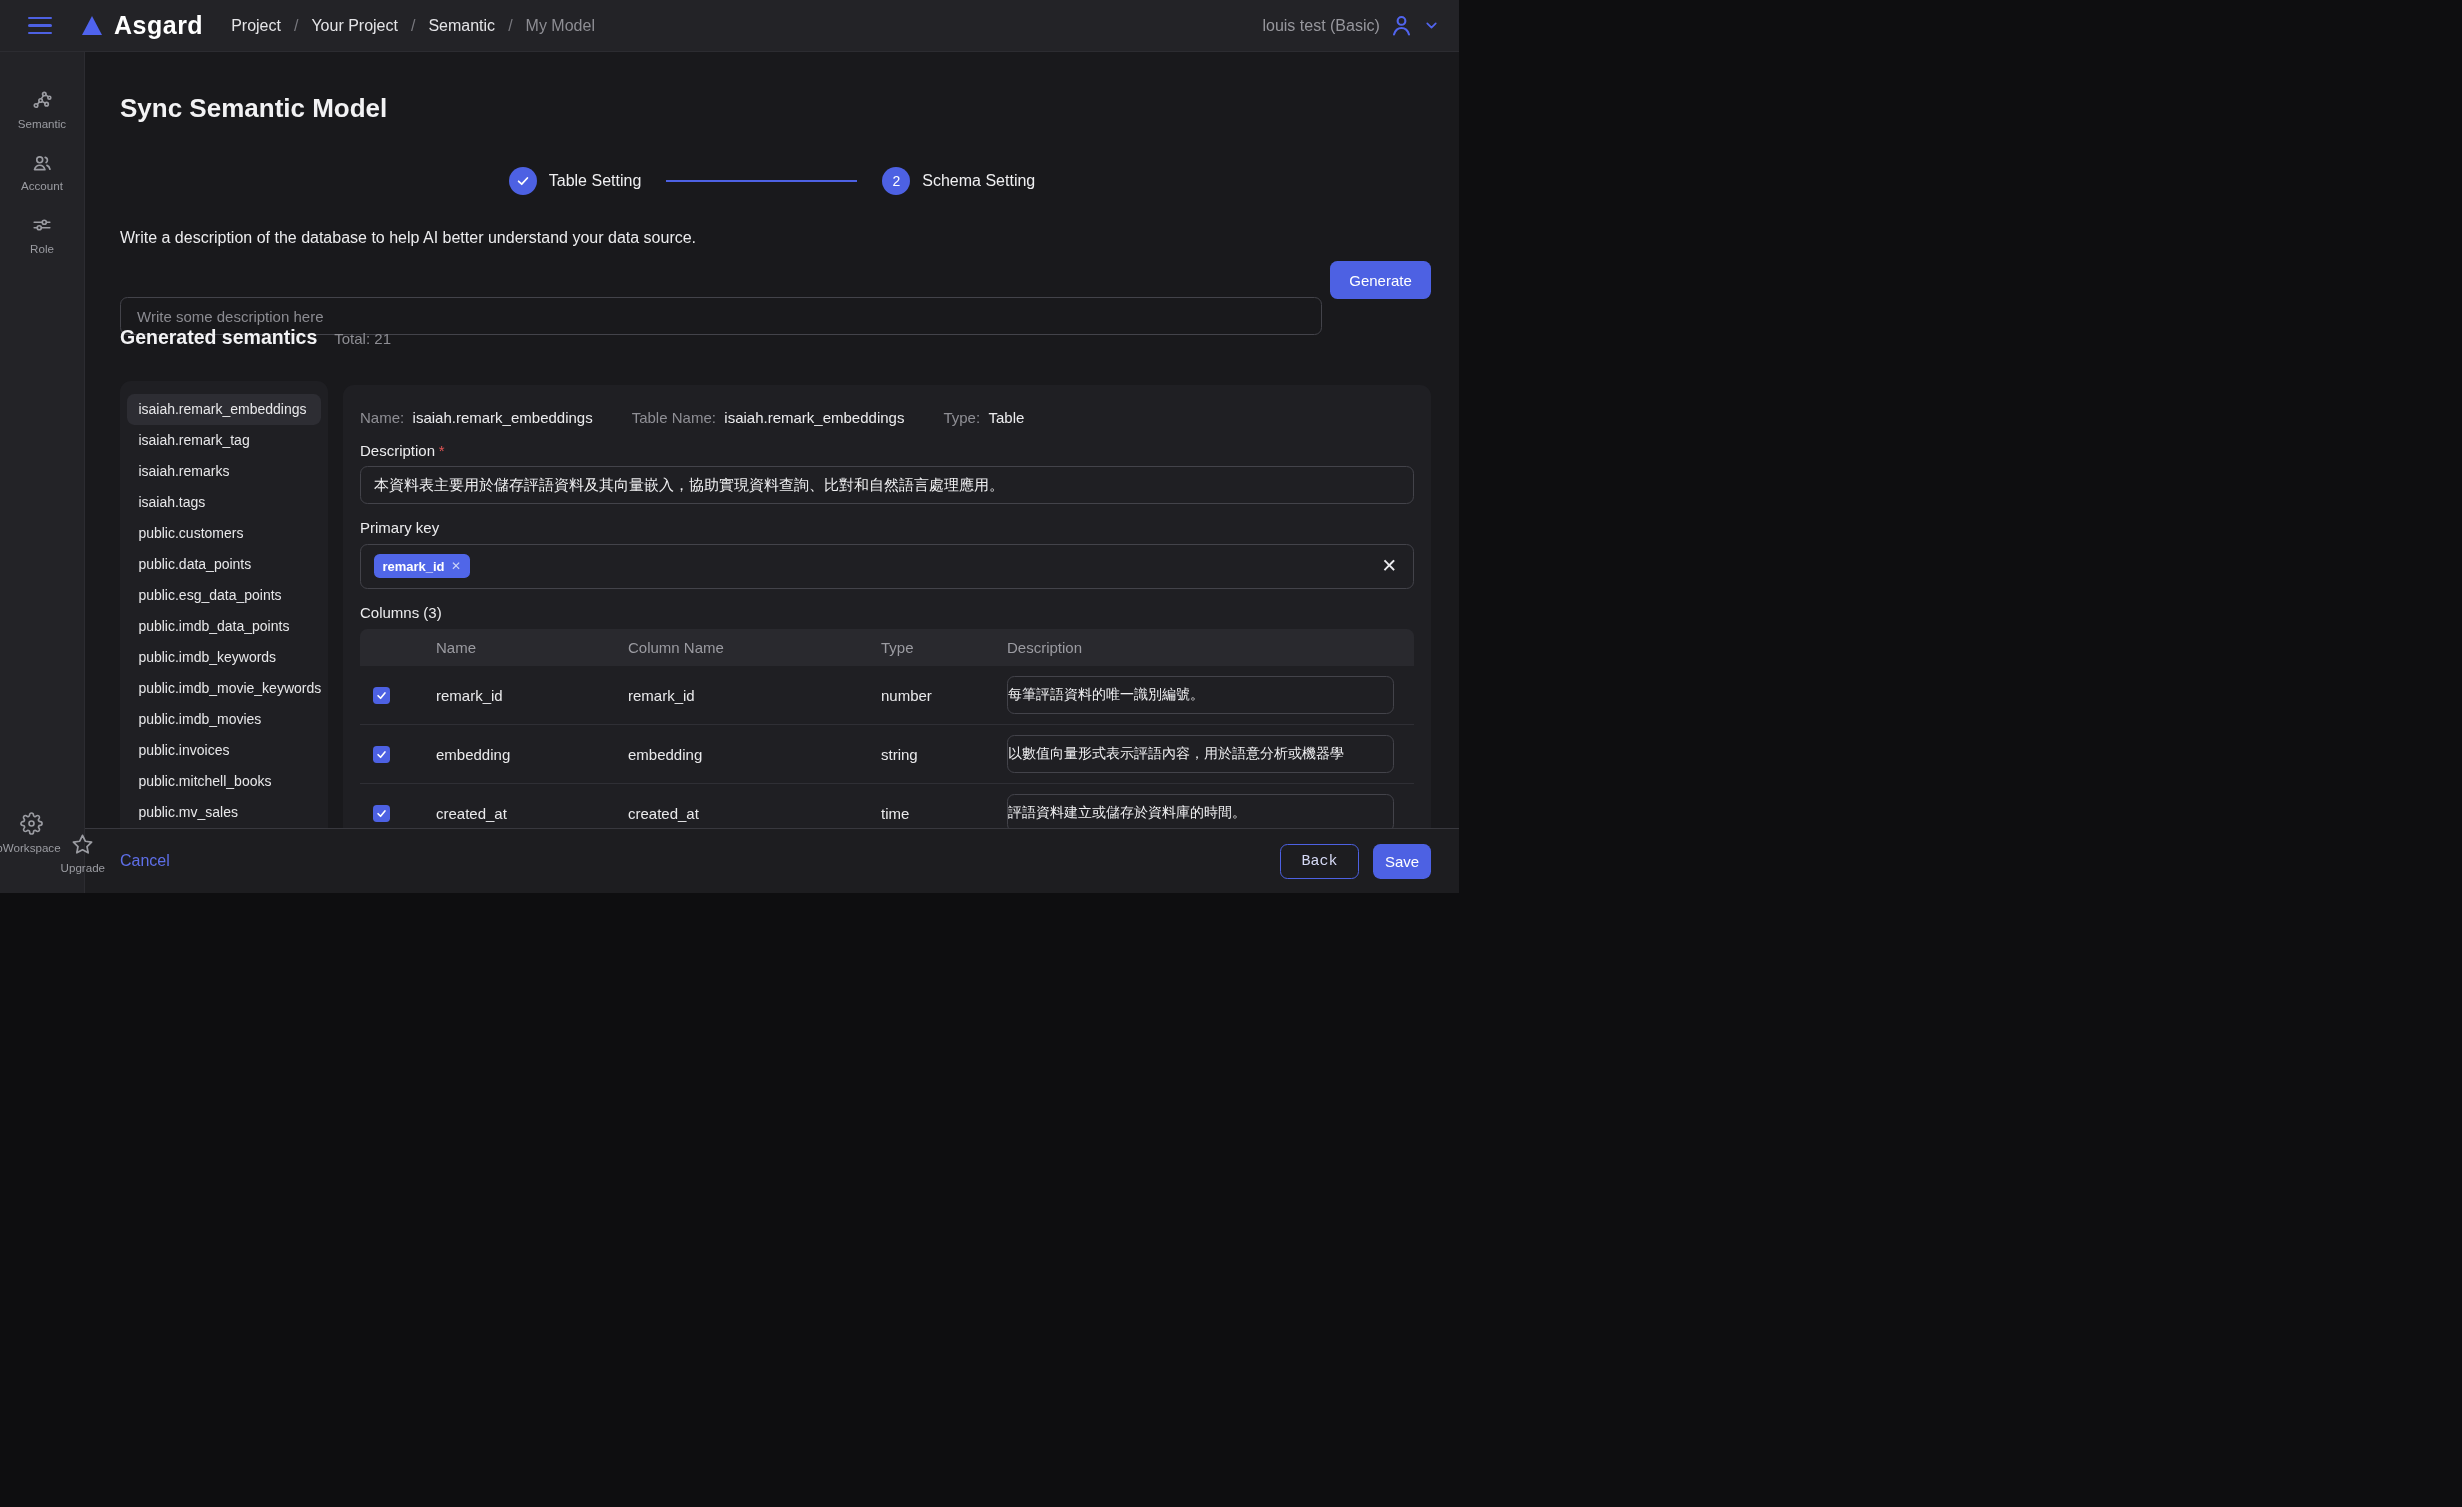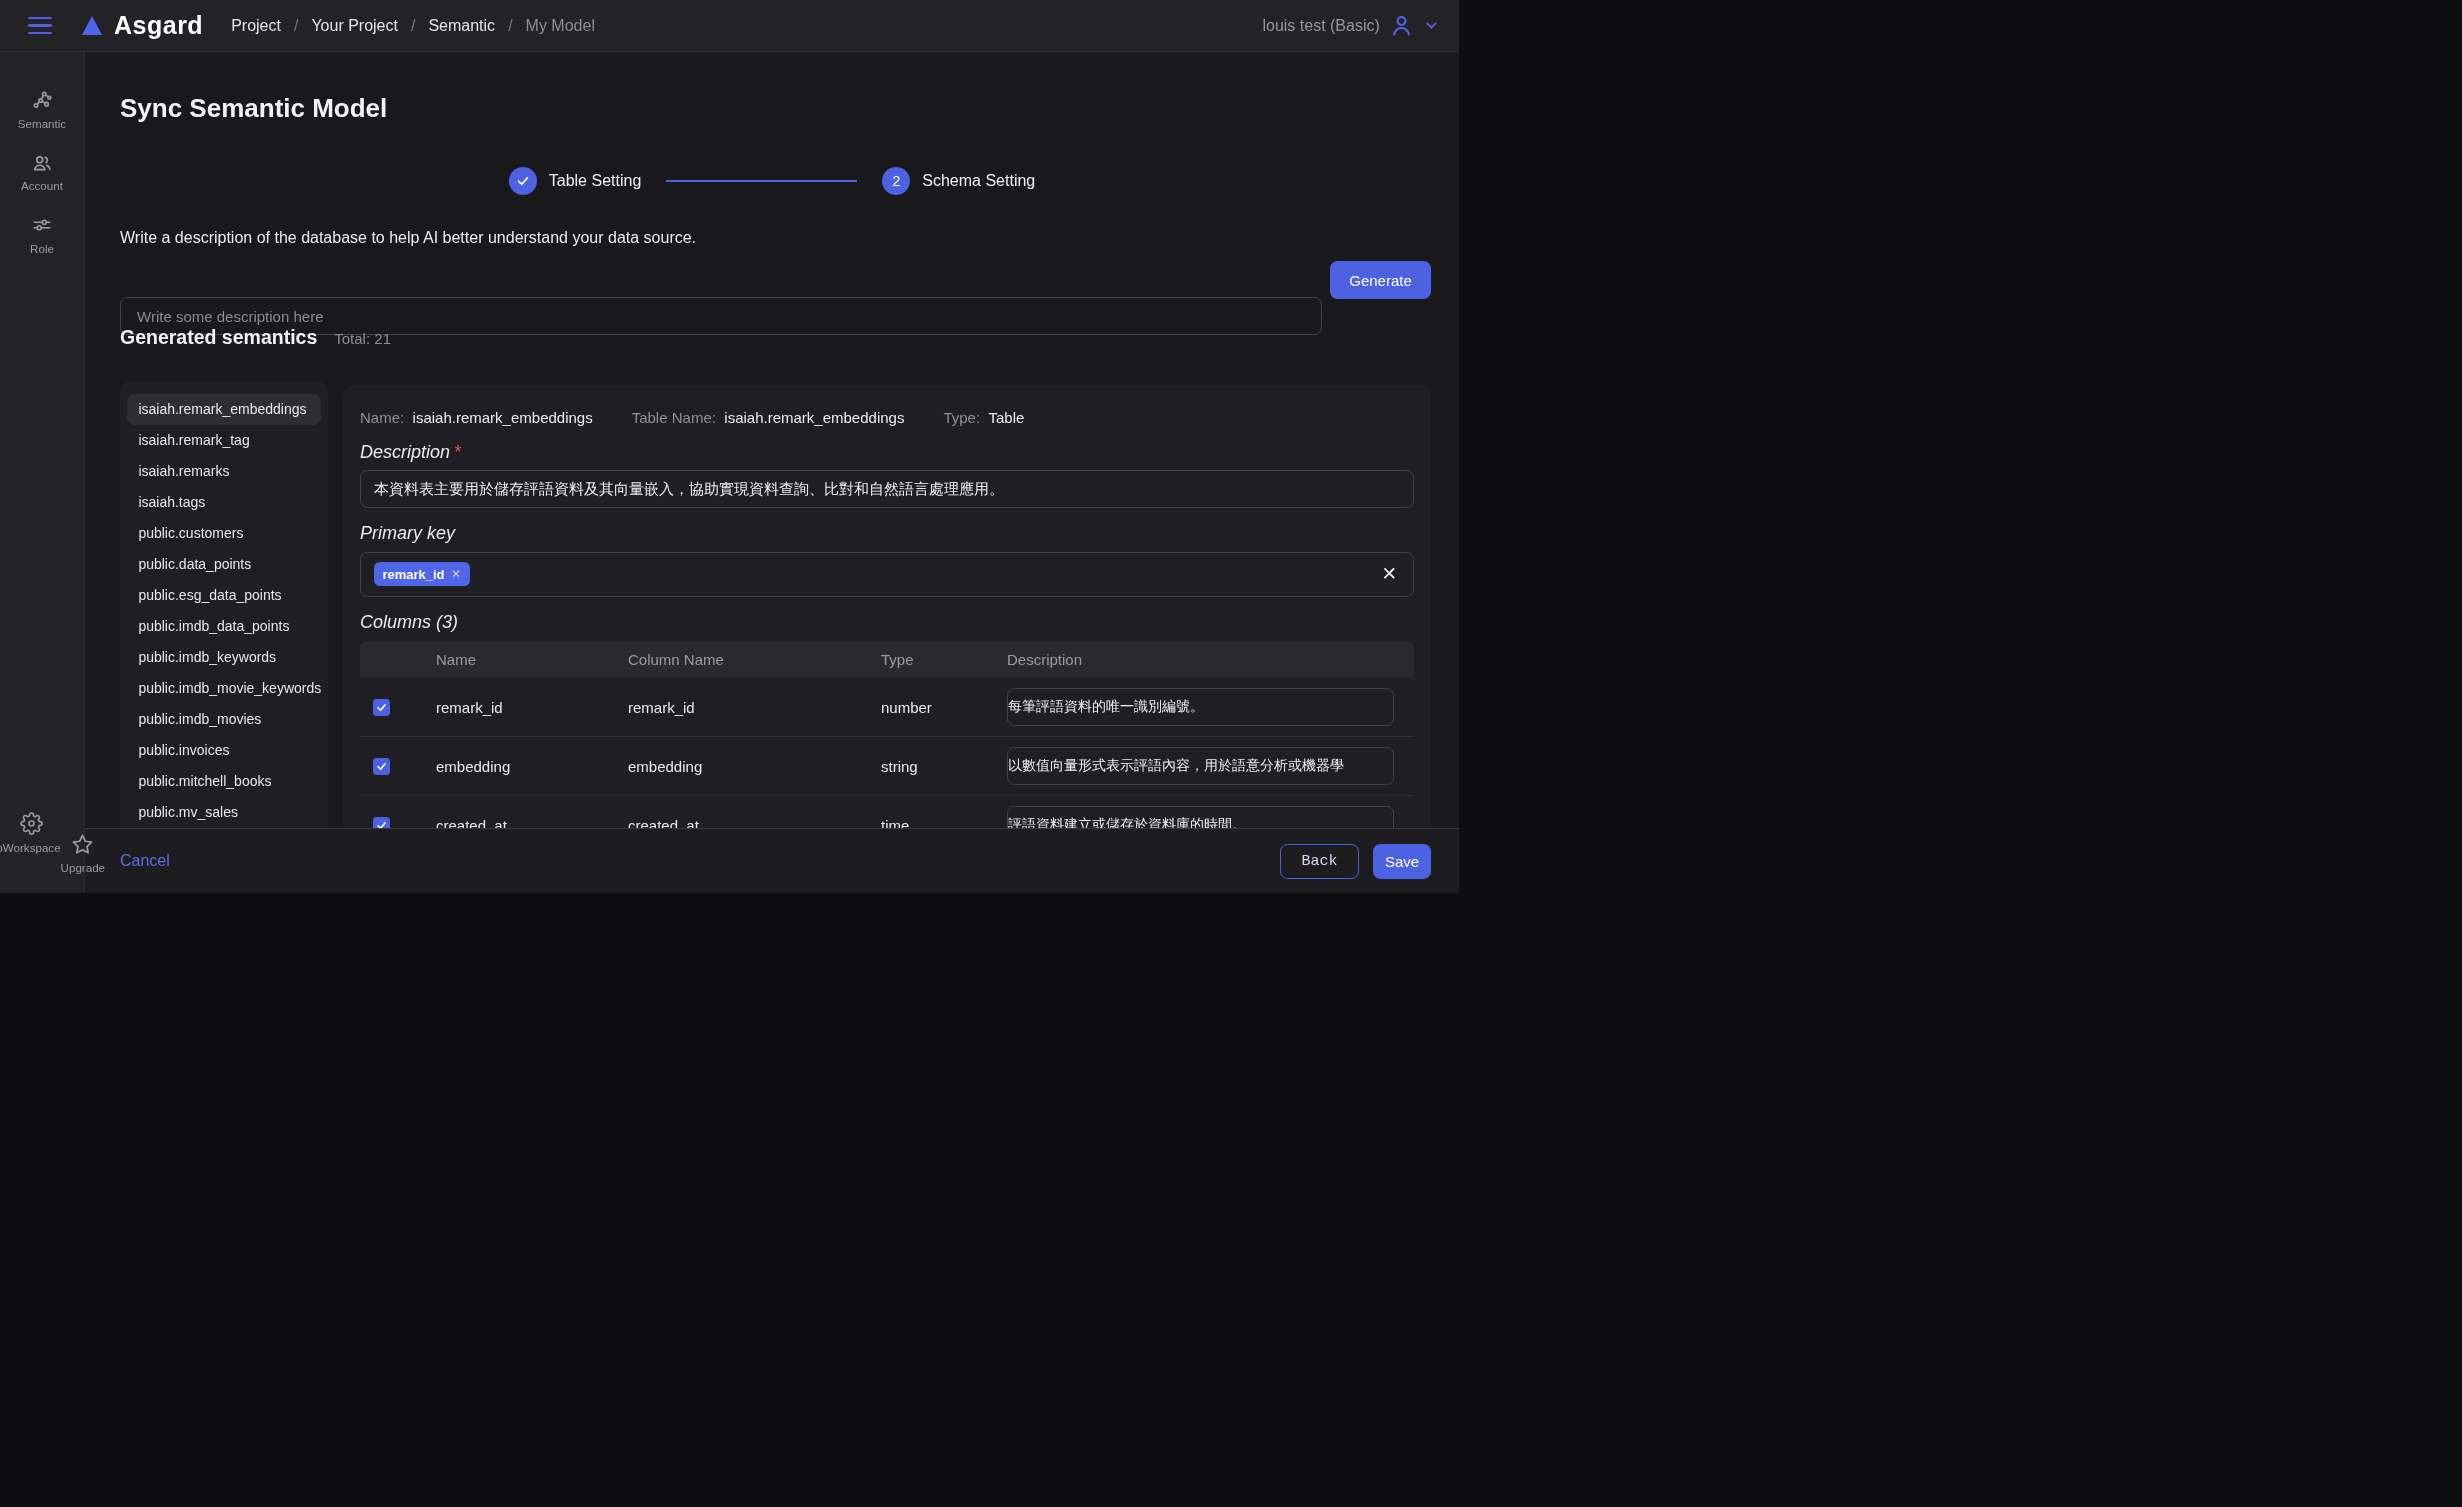--- a/index.html
+++ b/index.html
@@ -67,21 +67,21 @@
   .list-item { height:31px; line-height:31px; padding:0 11px; font-size:14px; color:#e8e8ea;
                border-radius:7.4px; white-space:nowrap; overflow:hidden; cursor:pointer; }
   .list-item.selected { background:#2d2d33; }
 
   
   .detail-panel { position:absolute; left:258px; right:28px; top:333px; bottom:-56px;
                   background:#1f1f23; border-radius:11px; padding:24px 17px; }
   .meta-row { display:flex; align-items:center; font-size:15px; color:#ececee; }
   .meta-pair { margin-right:39px; display:flex; gap:8.4px; }
   .meta-label { color:#8f8f95; }
-  .field-label { margin-top:16px; font-size:18px; color:#ececee;font-style:italic; }
+  .field-label { margin-top:16px; font-size:15px; color:#ececee; }
   .req { color:#e25555; margin-left:3.7px; }
   .desc-input { margin-top:7.4px; width:100%; height:38px; background:transparent; border:0.9px solid #43434a;
                 border-radius:7.4px; color:#f0f0f2; font-size:15px; padding:0 13px; outline:none;
                 font-family:"Liberation Sans", sans-serif; }
   .pk-label { margin-top:15px; }
   .pk-box { margin-top:7.4px; height:45px; border:0.9px solid #43434a; border-radius:7.4px; display:flex;
             align-items:center; padding:0 13px; position:relative; }
   .chip { background:#5066e8; border-radius:5.6px; padding:4.7px 8.4px; font-size:13px; font-weight:700;
           color:#ffffff; display:flex; align-items:center; gap:6.5px; }
   .chip-x { color:#ccd3f8; font-weight:400; font-size:12px; cursor:pointer; }

